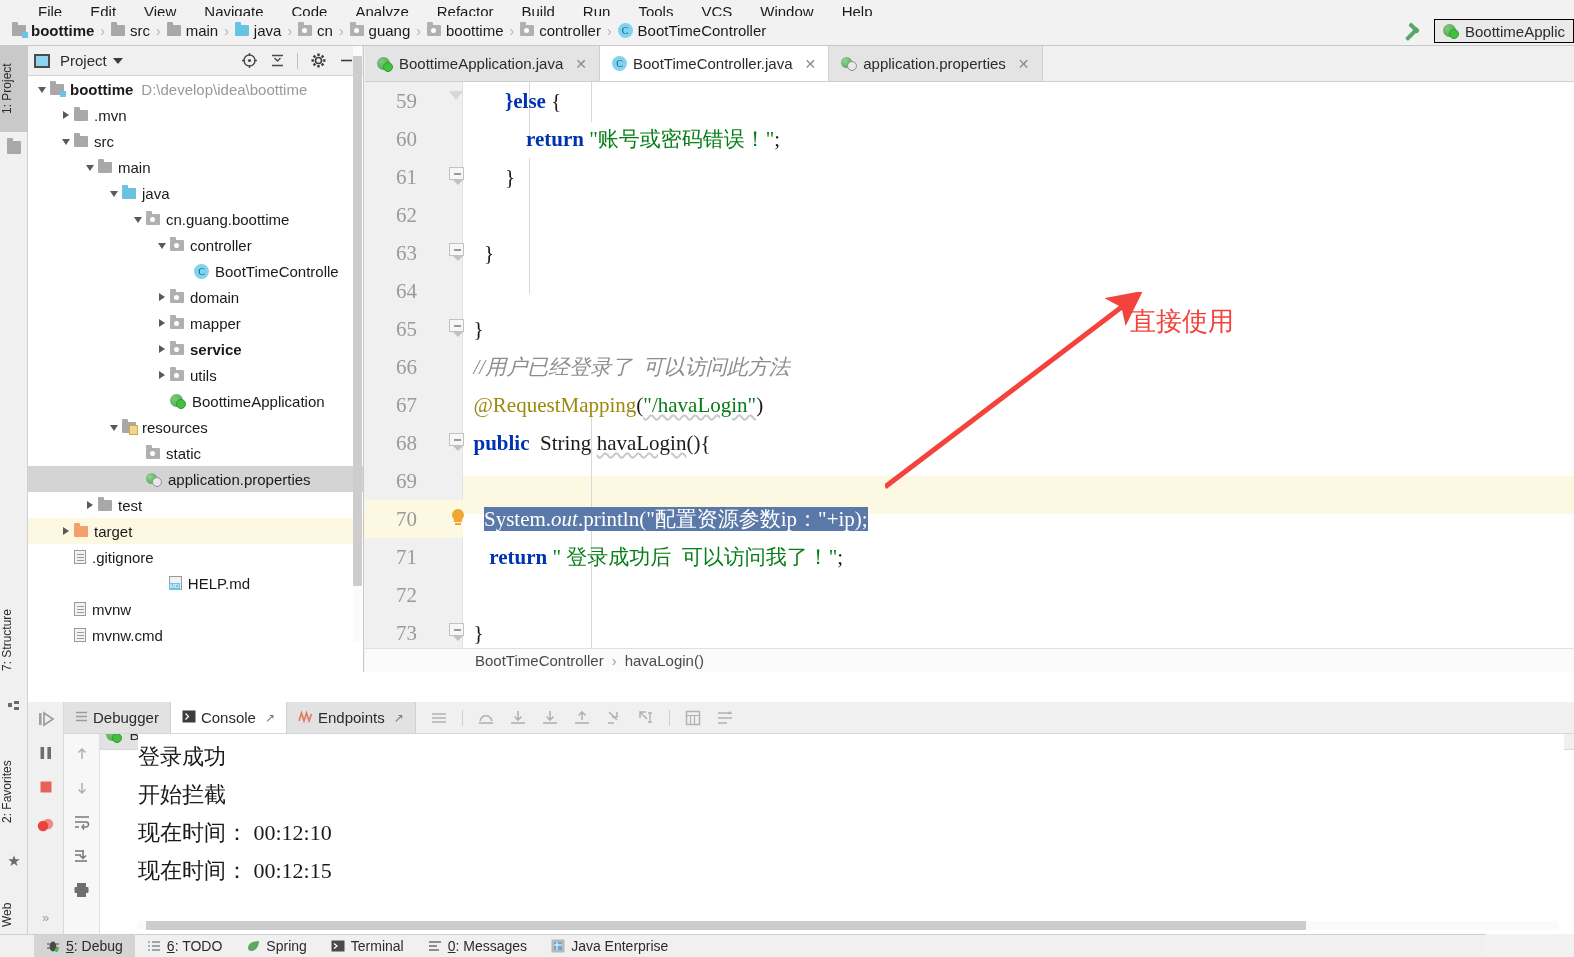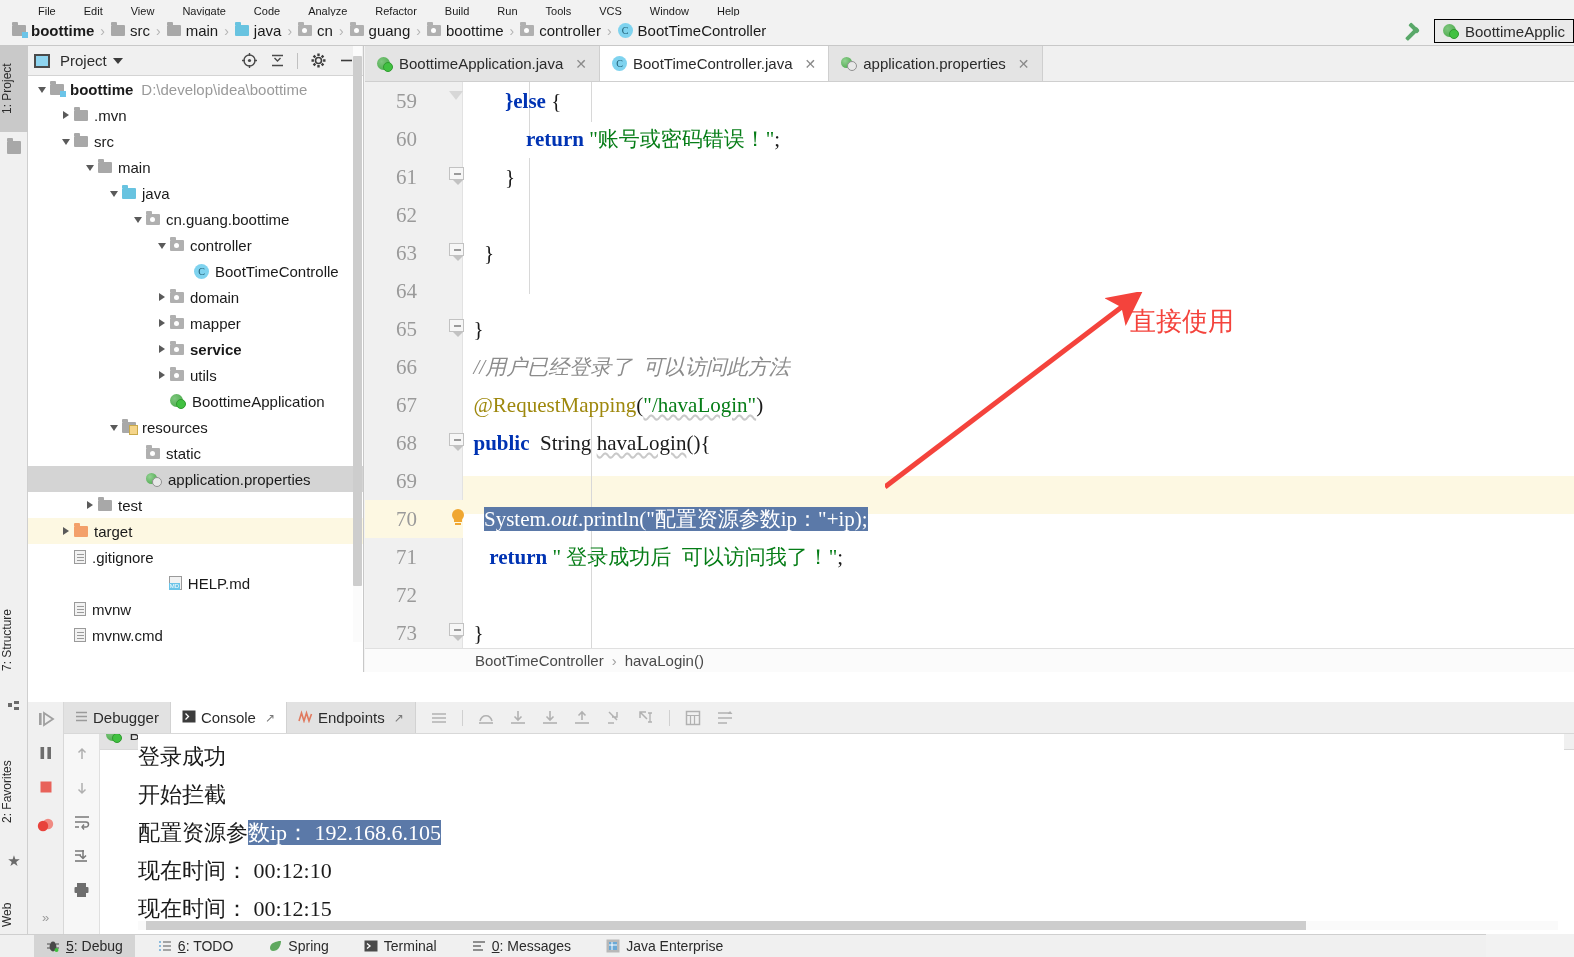--- a/index.html
+++ b/index.html
@@ -12,21 +12,21 @@
   }
   #app { position: relative; width: 1574px; height: 957px; }
 
   
   .menubar {
     position: absolute; top: 0; left: 0; width: 1574px; height: 16px;
     background: #f2f2f2; overflow: hidden;
     display: flex; align-items: flex-end; gap: 0px; padding-left: 24px;
   }
   .menubar .mi {
-    font-size: 11px; color: #1a1a1a; padding: 0 14px; line-height: 15px;
+    font-size: 15px; color: #1a1a1a; padding: 0 14px; line-height: 15px;
     white-space: nowrap; position: relative; top: 3px;
   }
   .menubar .mi u { text-decoration: underline; }
 
   
   .navbar {
     position: absolute; top: 16px; left: 0; width: 1574px; height: 30px;
     background: #f2f2f2; border-bottom: 1px solid #c8c8c8;
     display: flex; align-items: center; padding-left: 12px;
   }
@@ -240,21 +240,21 @@
   }
   .cl { height: 38px; line-height: 38px; white-space: pre; }
   .cl .selb { background: #5b79a8; color: #ffffff; }
   .hscroll { position:absolute; left:110px; bottom:4px; width:1420px; height:9px; background:#fafafa; }
   .hscroll .thumb { position:absolute; left:8px; top:0; width:1160px; height:9px; background:#cdcdcd; }
 
   
   .statusbar {
     position: absolute; left: 0; bottom: 0; width: 1486px; height: 23px;
     background: #f0f0f0; border-top: 1px solid #cfcfcf;
-    display: flex; align-items: center; gap: 11px; padding-left: 34px;
+    display: flex; align-items: center; gap: 0; padding-left: 34px;
   }
   .sbtn { display: flex; align-items: center; gap: 6px; padding: 0 12px; height: 23px; font-size: 14px; white-space: nowrap; }
   .sbtn.active { background: #d4d4d4; }
   .sbtn u { text-decoration: underline; }
   .sico { width: 14px; height: 14px; position: relative; }
 </style>
 </head>
 <body>
 
 <div id="app">
@@ -811,21 +811,20 @@
             <rect x="4" y="1" width="9" height="4" fill="#6e6e6e"></rect>
             <rect x="1.5" y="5" width="14" height="6" rx="1" fill="#6e6e6e"></rect>
             <rect x="4" y="10" width="9" height="5" fill="#6e6e6e"></rect>
           </svg></span>
       <span style="color:#9a9a9a;font-size:13px;margin-top:36px">»</span>
     </div>
 
     <div class="console" id="console">
         <div class="cl"><span>登录成功</span></div>
         <div class="cl"><span>开始拦截</span></div>
-        <div class="cl"><span>配置资源参</span><span class="selb">数ip： 192.168.6.105</span></div>
         <div class="cl"><span>现在时间： 00:12:10</span></div>
         <div class="cl"><span>现在时间： 00:12:15</span></div>
       </div>
     <div class="hscroll">
         <div class="thumb"></div>
       </div>
   </div>
 
   <div class="statusbar" id="statusbar">
       <div class="sbtn active">

